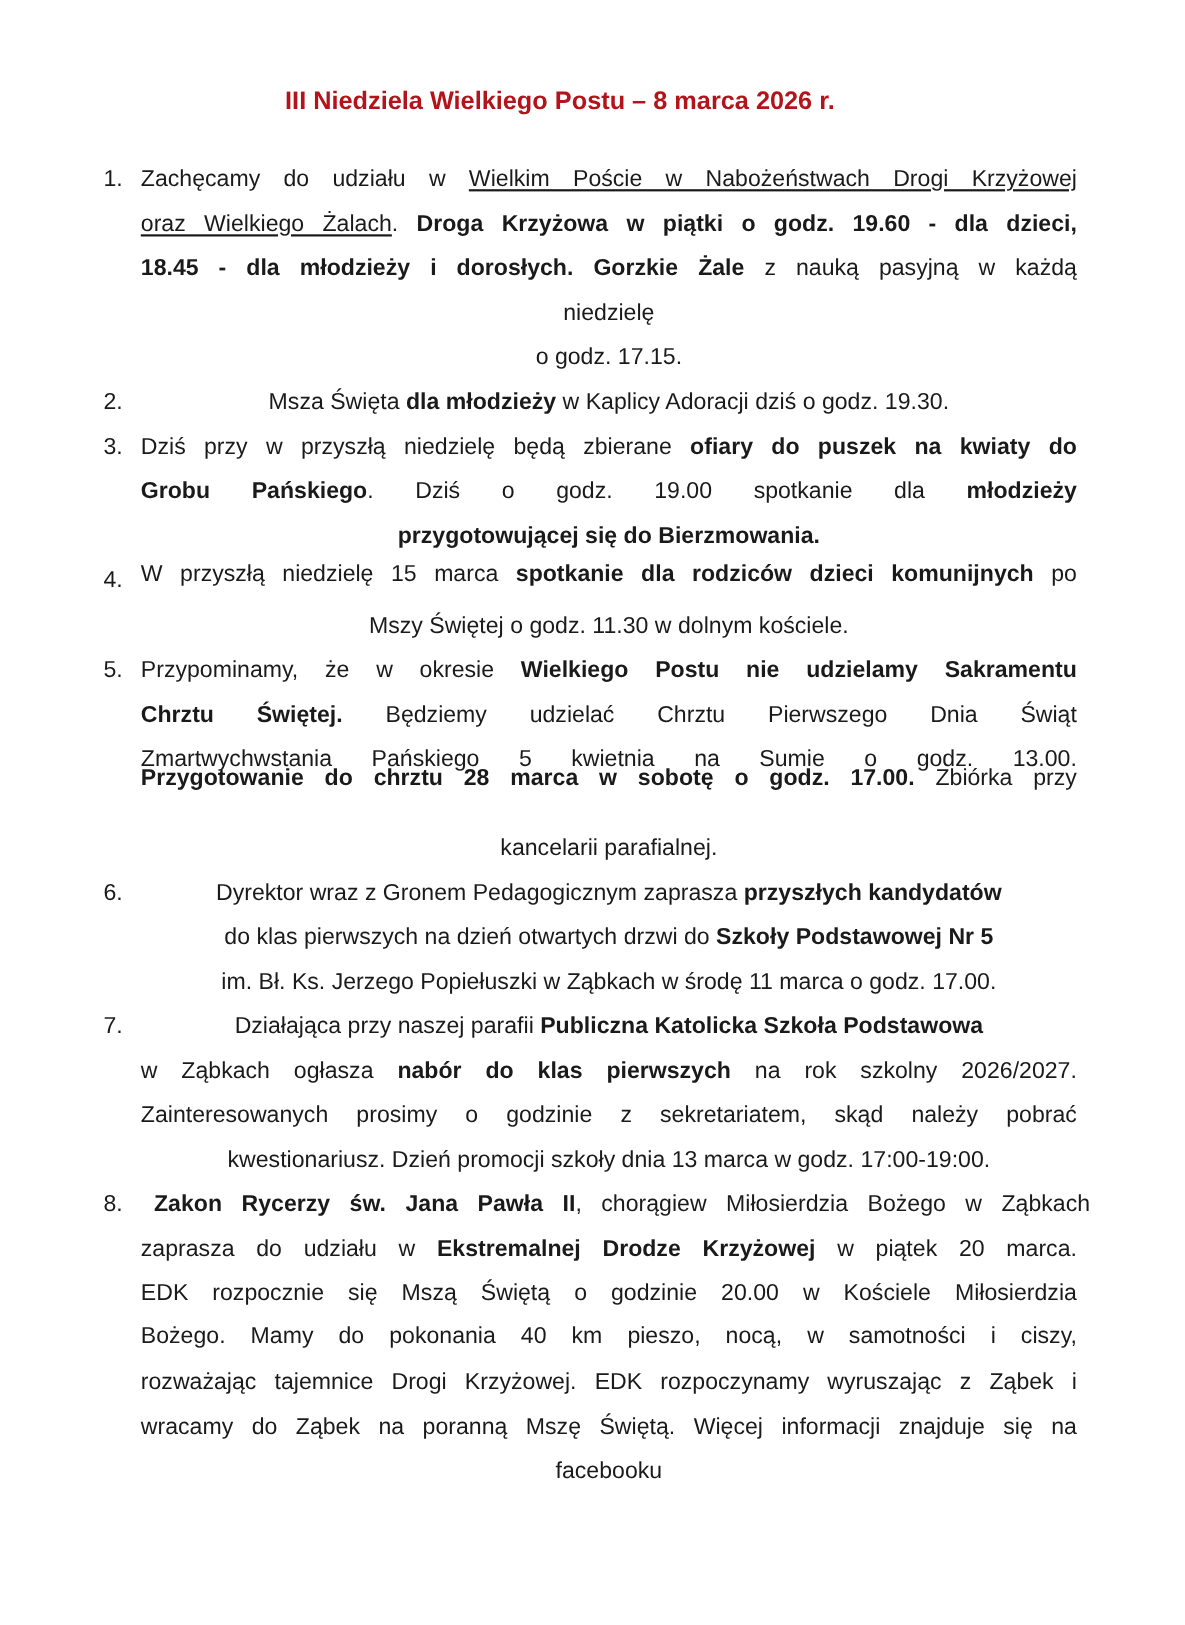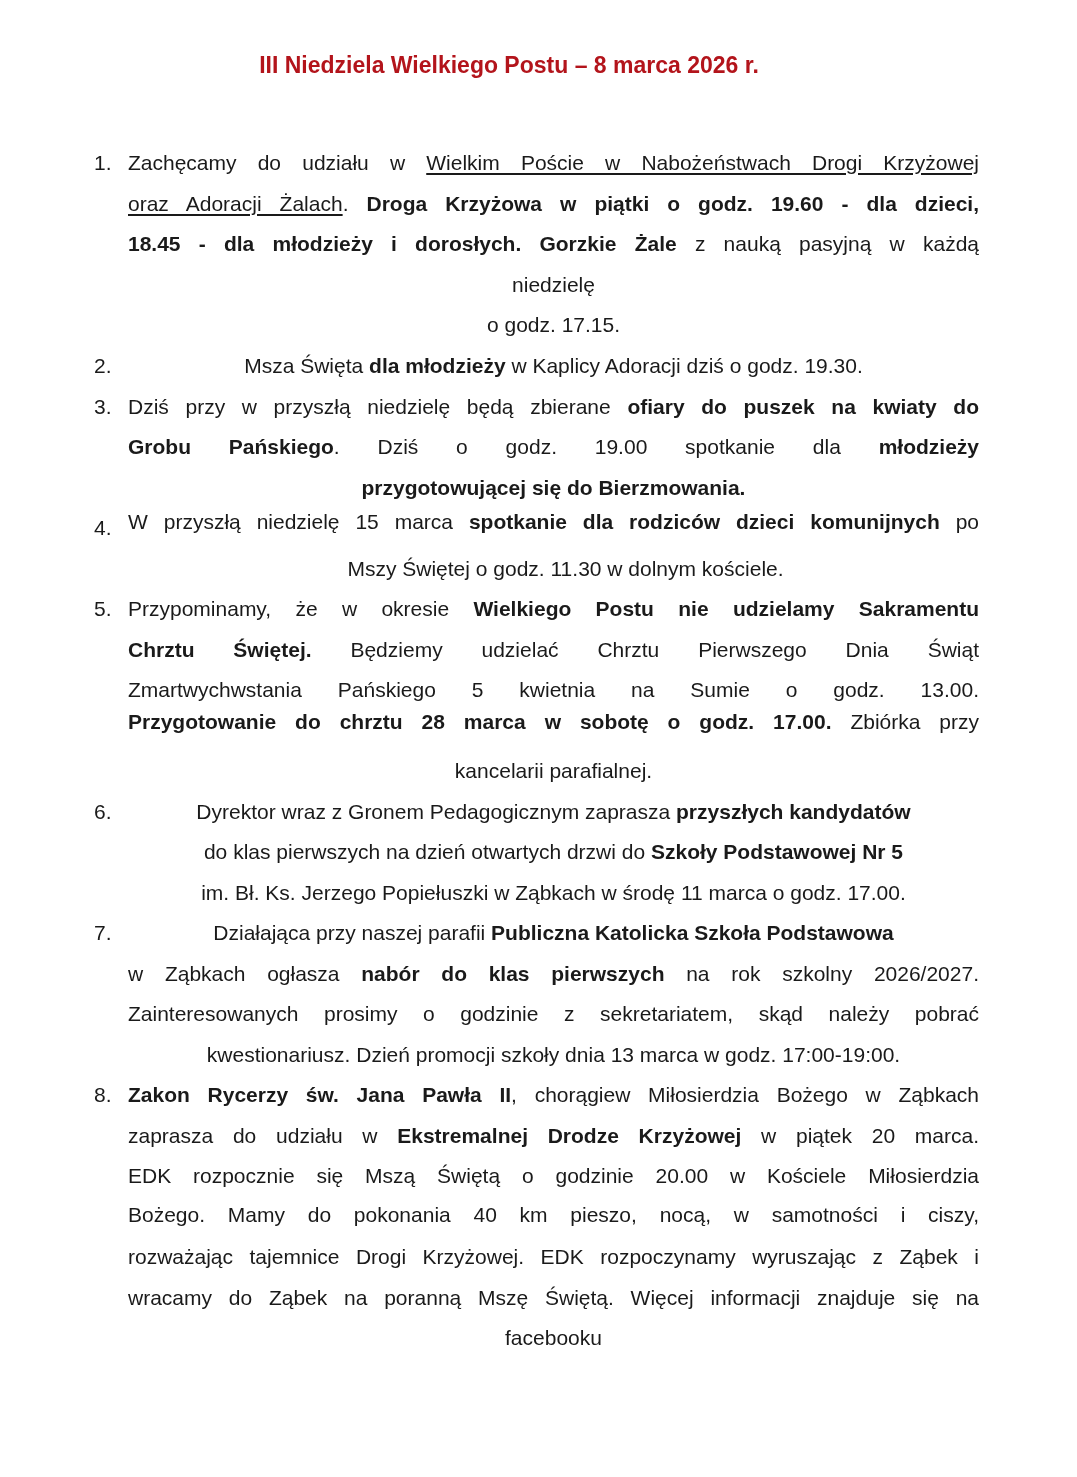--- a/index.html
+++ b/index.html
@@ -1,63 +1,63 @@
 <!DOCTYPE html>
 <html><head>
 <meta charset="utf-8">
 <style>
   html, body { margin: 0; padding: 0; background: #ffffff; }
   body { width: 1077px; height: 1477px; position: relative; overflow: hidden;
          font-family: "Liberation Sans", sans-serif; color: #1a1a1a; }
-  .title { position: absolute; top: 52px; left: 0; width: 1018px; text-align: center;
+  .title { position: absolute; top: 78px; left: 0; width: 1018px; text-align: center;
            font-size: 23px; font-weight: bold; color: #b3141b; }
   .list { position: absolute; top: 148px; left: 0; width: 1077px; }
   .line { position: absolute; left: 128px; width: 851px; font-size: 21px; height: 30px;
           line-height: 30px; white-space: nowrap; text-align: center; }
   .line.j { text-align: justify; text-align-last: justify; }
   .num { position: absolute; left: 94px; font-size: 21px; line-height: 30px; height: 30px; }
   b { font-weight: bold; }
   u { text-decoration: underline; text-underline-offset: 3px; }
 </style>
 </head>
 <body>
 
 <div class="title">III Niedziela Wielkiego Postu – 8 marca 2026 r.</div>
 <div class="list" id="list">
     <div class="num" style="top: 0px;">1.</div>
     <div class="line j" style="top: 0px;"><span>Zachęcamy do udziału w </span><u>Wielkim Poście w Nabożeństwach Drogi Krzyżowej</u></div>
-    <div class="line j" style="top: 40.5px;"><u>oraz Adoracji Żalach</u><span>. </span><b>Droga Krzyżowa w piątki o godz. 19.60 - dla dzieci,</b></div>
+    <div class="line j" style="top: 40.5px;"><u>oraz Wielkiego Żalach</u><span>. </span><b>Droga Krzyżowa w piątki o godz. 19.60 - dla dzieci,</b></div>
     <div class="line j" style="top: 81px;"><b>18.45 - dla młodzieży i dorosłych. Gorzkie Żale</b><span>  z nauką pasyjną w każdą</span></div>
     <div class="line" style="top: 121.5px;"><span>niedzielę</span></div>
     <div class="line" style="top: 162px;"><span>o godz. 17.15.</span></div>
     <div class="num" style="top: 203px;">2.</div>
     <div class="line" style="top: 203px;"><span>Msza Święta </span><b>dla młodzieży</b><span> w Kaplicy Adoracji dziś o godz. 19.30.</span></div>
     <div class="num" style="top: 243.5px;">3.</div>
     <div class="line j" style="top: 243.5px;"><span>Dziś przy w przyszłą niedzielę będą zbierane </span><b>ofiary do puszek na kwiaty do</b></div>
     <div class="line j" style="top: 284px;"><b>Grobu Pańskiego</b><span>. Dziś o godz. 19.00 spotkanie dla </span><b>młodzieży</b></div>
     <div class="line" style="top: 324.5px;"><b>przygotowującej się do Bierzmowania.</b></div>
     <div class="num" style="top: 365px;">4.</div>
     <div class="line j" style="top: 359px;"><span>W przyszłą niedzielę 15 marca </span><b>spotkanie dla rodziców dzieci komunijnych</b><span> po</span></div>
-    <div class="line" style="top: 405.5px; margin-left: 12px;"><span>Mszy Świętej o godz. 11.30 w dolnym kościele.</span></div>
+    <div class="line" style="top: 405.5px;"><span>Mszy Świętej o godz. 11.30 w dolnym kościele.</span></div>
     <div class="num" style="top: 446px;">5.</div>
     <div class="line j" style="top: 446px;"><span>Przypominamy, że w okresie </span><b>Wielkiego Postu nie udzielamy Sakramentu</b></div>
     <div class="line j" style="top: 486.5px;"><b>Chrztu Świętej.</b><span> Będziemy udzielać Chrztu Pierwszego Dnia Świąt</span></div>
     <div class="line j" style="top: 527px;"><span>Zmartwychwstania Pańskiego 5 kwietnia na Sumie o godz. 13.00.</span></div>
-    <div class="line j" style="top: 559px;"><b>Przygotowanie do chrztu 28 marca w sobotę o godz. 17.00.</b><span> Zbiórka przy</span></div>
+    <div class="line j" style="top: 545px;"><b>Przygotowanie do chrztu 28 marca w sobotę o godz. 17.00.</b><span> Zbiórka przy</span></div>
     <div class="line" style="top: 608px;"><span>kancelarii parafialnej.</span></div>
     <div class="num" style="top: 648.5px;">6.</div>
     <div class="line" style="top: 648.5px;"><span>Dyrektor wraz z Gronem Pedagogicznym zaprasza </span><b>przyszłych kandydatów</b></div>
     <div class="line" style="top: 689px;"><span>do klas pierwszych na dzień otwartych drzwi do </span><b>Szkoły Podstawowej Nr 5</b></div>
     <div class="line" style="top: 729.5px;"><span>im. Bł. Ks. Jerzego Popiełuszki w Ząbkach w środę 11 marca o godz. 17.00.</span></div>
     <div class="num" style="top: 770px;">7.</div>
     <div class="line" style="top: 770px;"><span>Działająca przy naszej parafii </span><b>Publiczna Katolicka Szkoła Podstawowa</b></div>
     <div class="line j" style="top: 810.5px;"><span>w Ząbkach ogłasza </span><b>nabór do klas pierwszych</b><span> na rok szkolny 2026/2027.</span></div>
     <div class="line j" style="top: 851px;"><span>Zainteresowanych prosimy o godzinie z sekretariatem, skąd należy pobrać</span></div>
     <div class="line" style="top: 891.5px;"><span>kwestionariusz. Dzień promocji szkoły dnia 13 marca w godz. 17:00-19:00.</span></div>
     <div class="num" style="top: 932px;">8.</div>
-    <div class="line j" style="top: 932px;"><b>Zakon Rycerzy św. Jana Pawła II</b><span>, chorągiew Miłosierdzia Bożego w Ząbkach</span></div>
+    <div class="line j" style="top: 932px; margin-left: 12px;"><b>Zakon Rycerzy św. Jana Pawła II</b><span>, chorągiew Miłosierdzia Bożego w Ząbkach</span></div>
     <div class="line j" style="top: 972.5px;"><span>zaprasza do udziału w </span><b>Ekstremalnej Drodze Krzyżowej</b><span> w piątek 20 marca.</span></div>
     <div class="line j" style="top: 1013px;"><span>EDK rozpocznie się Mszą Świętą o godzinie 20.00 w Kościele Miłosierdzia</span></div>
     <div class="line j" style="top: 1052px;"><span>Bożego. Mamy do pokonania 40 km pieszo, nocą, w samotności i ciszy,</span></div>
     <div class="line j" style="top: 1094px;"><span>rozważając tajemnice Drogi Krzyżowej. EDK rozpoczynamy wyruszając z Ząbek i</span></div>
     <div class="line j" style="top: 1134.5px;"><span>wracamy do Ząbek na poranną Mszę Świętą. Więcej informacji znajduje się na</span></div>
     <div class="line" style="top: 1175px;"><span>facebooku</span></div>
   </div>
 
 </body></html>

